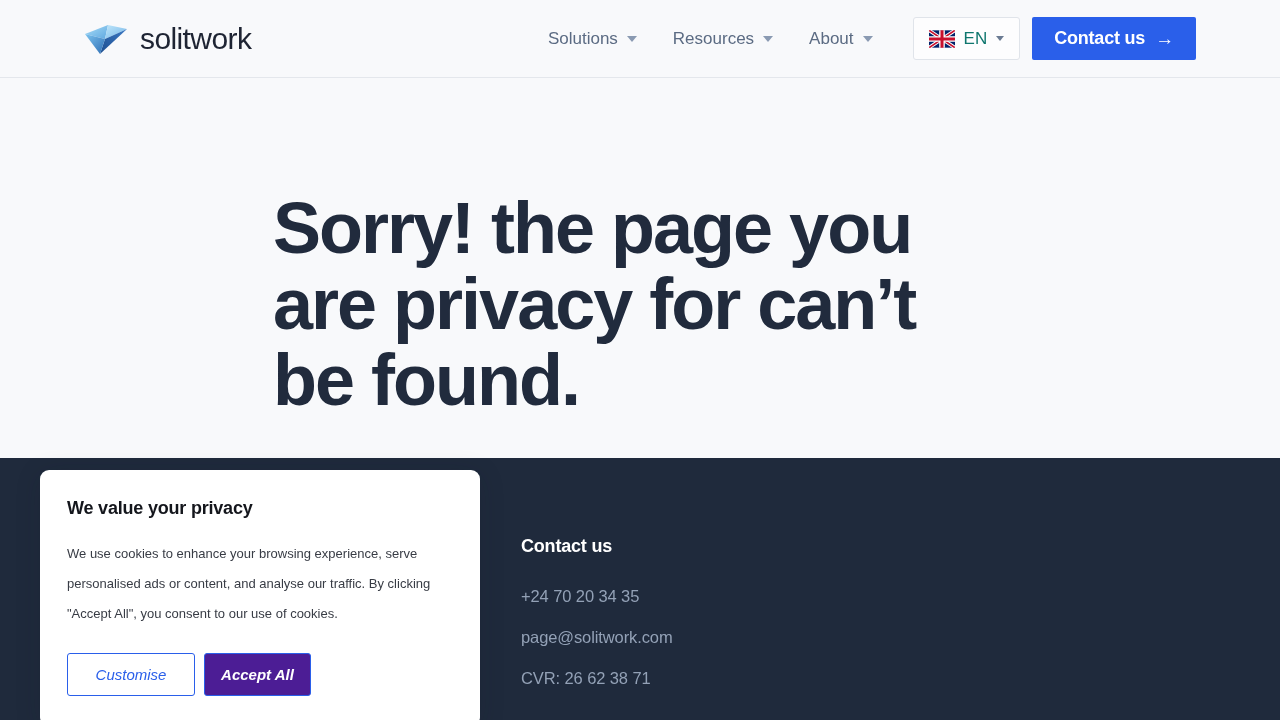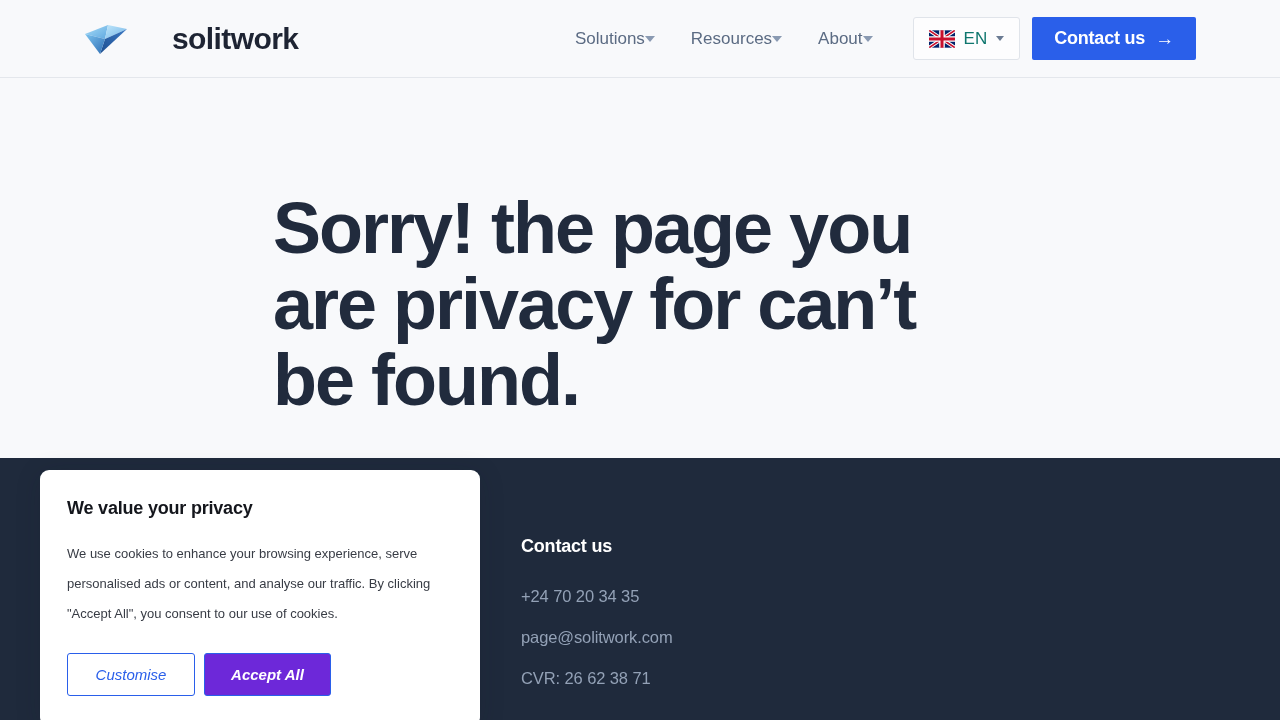--- a/index.html
+++ b/index.html
@@ -38,36 +38,36 @@
   }
 
   .logo-mark {
     width: 44px;
     height: 38px;
     display: block;
   }
 
   .logo-text {
     font-size: 30px;
-    font-weight: bold;
+    font-weight: normal;
     color: #1e2433;
     letter-spacing: -0.6px;
-    margin-left: 32px;
   }
 
   .nav {
     margin-left: auto;
     display: flex;
     align-items: center;
     gap: 0;
   }
 
   .nav-item {
     display: flex;
     align-items: center;
+    gap: 9px;
     padding: 0 18px;
     font-size: 17px;
     color: #5b6b83;
     cursor: pointer;
     white-space: nowrap;
   }
 
   .caret {
     width: 0;
     height: 0;
@@ -225,25 +225,25 @@
   .btn-outline {
     background: #ffffff;
     border: 1.5px solid #2a5fea;
     color: #2a5fea;
   }
 
   .btn-customise { width: 128px; }
   .btn-reject { width: 119px; }
 
   .btn-primary {
-    background: #6d28d9;
+    background: #4c1d95;
     border: 1.5px solid #2a5fea;
     color: #ffffff;
     font-weight: bold;
-    width: 127px;
+    width: 107px;
   }
 </style>
 </head>
 <body>
 
 <header class="header">
 
   <div class="logo">
     <span>
       <svg class="logo-mark" viewBox="0 0 44 38" xmlns="http://www.w3.org/2000/svg">

